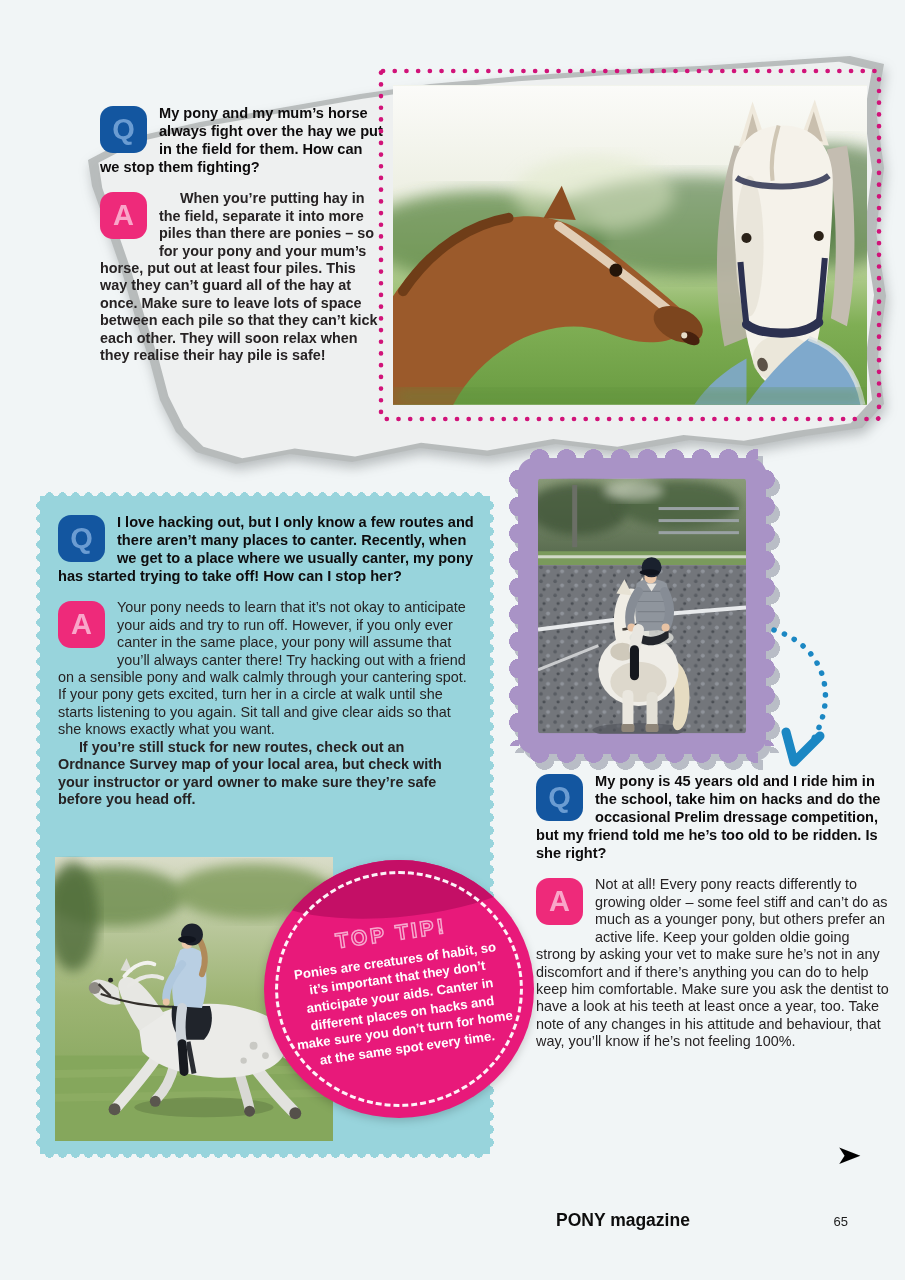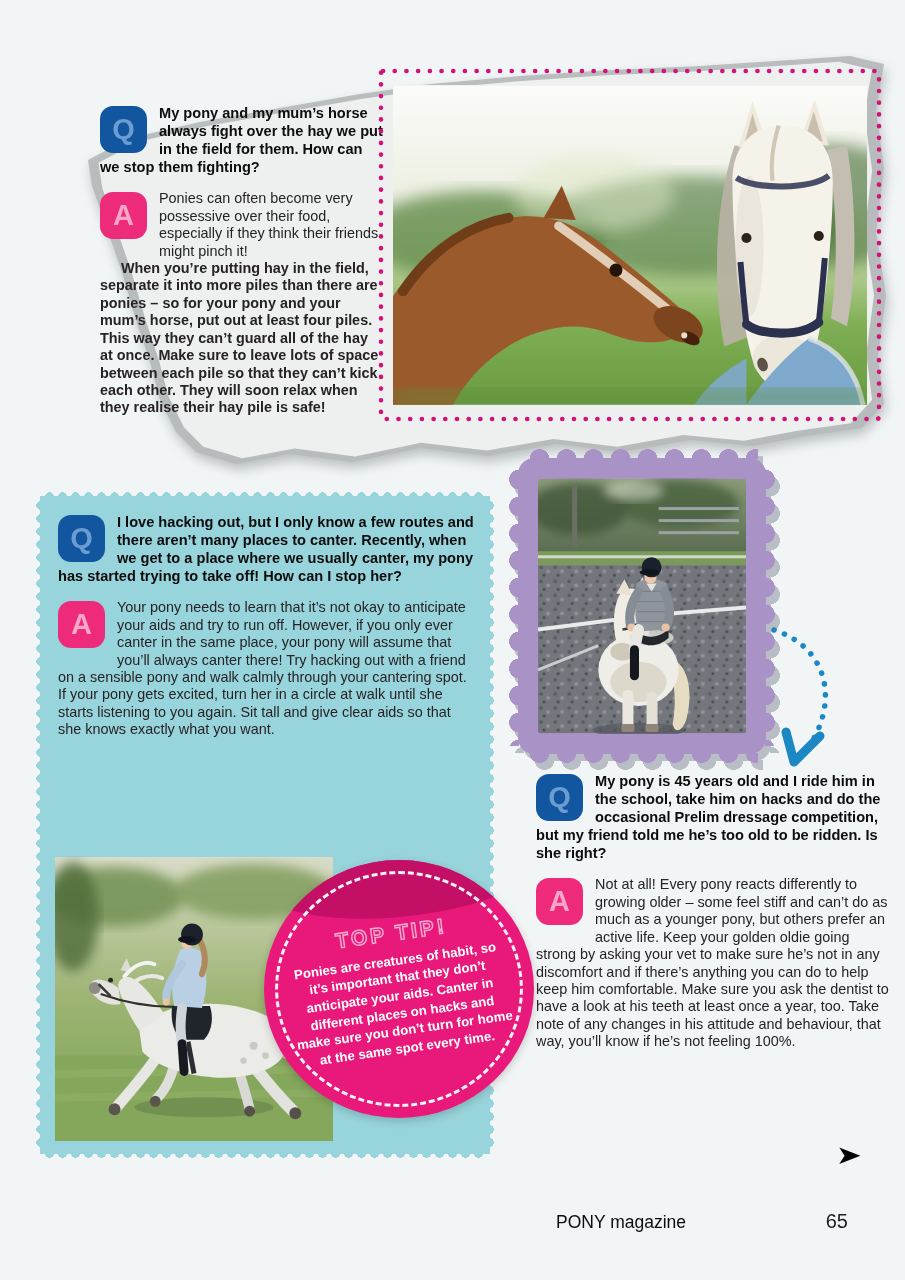--- a/index.html
+++ b/index.html
@@ -65,42 +65,42 @@
        background:#c40f66;transform:rotate(-7deg);}
   .tip-dash{position:absolute;inset:11px;border:3px dashed #ffffff;border-radius:50%;opacity:.95;}
   .tip-rot{position:absolute;inset:0;transform:rotate(-8deg);display:flex;flex-direction:column;
        align-items:center;justify-content:center;text-align:center;padding:30px 26px;box-sizing:border-box;}
   .tip-title{font-size:21px;font-weight:bold;letter-spacing:3px;color:#f6a8cd;
        -webkit-text-fill-color:transparent;-webkit-text-stroke:1.5px #f6a8cd;}
   .tip-body{margin-top:7px;font-size:13.2px;font-weight:bold;color:#ffffff;line-height:1.33;}
   
   .footer{position:absolute;left:556px;top:1210px;width:292px;display:flex;
        justify-content:space-between;align-items:baseline;}
-  .mag-name{font-weight:normal;font-size:17.5px;color:#0d0d0d;}
-  .page-no{font-size:20px;color:#1c1c1c;}
+  .mag-name{font-weight:bold;font-size:17.5px;color:#0d0d0d;}
+  .page-no{font-size:13px;color:#1c1c1c;}
   .next-arrow{position:absolute;left:838px;top:1140px;font-size:26px;color:#000;transform:scaleX(1.2);}
 </style>
 </head>
 <body>
 
 <div class="page">
 
   <svg class="torn-svg" width="880" height="450" viewBox="0 0 880 450">
     <polygon fill="#b6babb" opacity="0.95" points="68,120 110,98 180,82 260,68 340,54 410,44 500,36 590,30 680,26 770,20 830,16 864,24 856,70 864,128 856,192 866,256 858,316 864,364 842,388 786,396 732,406 670,400 602,412 536,404 468,416 400,408 332,422 270,414 216,424 176,412 156,392 140,360 130,322 116,280 102,232 84,180 72,146"></polygon>
     <polygon fill="#eef0f0" transform="translate(12.3 6.2) scale(0.972)" points="68,120 110,98 180,82 260,68 340,54 410,44 500,36 590,30 680,26 770,20 830,16 864,24 856,70 864,128 856,192 866,256 858,316 864,364 842,388 786,396 732,406 670,400 602,412 536,404 468,416 400,408 332,422 270,414 216,424 176,412 156,392 140,360 130,322 116,280 102,232 84,180 72,146"></polygon>
   </svg>
 
   <div class="qa qa1">
     <p class="question"><span class="q-icon">
           <span>Q</span>
         </span><span>My pony and my mum’s horse always fight over the hay we put in the field for them. How can we stop them fighting?</span></p>
     <div class="answer answer-block">
       <p><span class="a-icon">
             <span>A</span>
-          </span><span>Ponies can often become very possessive over their food, especially if they think their friends might pinch it!</span></p>
+          </span></p>
       <p>When you’re putting hay in the field, separate it into more piles than there are ponies – so for your pony and your mum’s horse, put out at least four piles. This way they can’t guard all of the hay at once. Make sure to leave lots of space between each pile so that they can’t kick each other. They will soon relax when they realise their hay pile is safe!</p>
     </div>
   </div>
 
   <div class="photo1-wrap">
     <svg class="dots" width="508" height="358" viewBox="0 0 508 358">
       <rect x="5" y="5" width="498" height="348" rx="2" fill="none" stroke="#d11379" stroke-width="4.6" stroke-linecap="round" stroke-dasharray="0.1 11.6"></rect>
     </svg>
     <div class="photo1">
       <svg width="474" height="320" viewBox="0 0 472 318">
@@ -163,20 +163,21 @@
       <div class="bl"></div>
       <div class="br"></div>
     <div class="qa qa2">
       <p class="question"><span class="q-icon">
             <span>Q</span>
           </span><span>I love hacking out, but I only know a few routes and there aren’t many places to canter. Recently, when we get to a place where we usually canter, my pony has started trying to take off! How can I stop her?</span></p>
       <div class="answer answer-block">
         <p><span class="a-icon">
               <span>A</span>
             </span><span>Your pony needs to learn that it’s not okay to anticipate your aids and try to run off. However, if you only ever canter in the same place, your pony will assume that you’ll always canter there! Try hacking out with a friend on a sensible pony and walk calmly through your cantering spot. If your pony gets excited, turn her in a circle at walk until she starts listening to you again. Sit tall and give clear aids so that she knows exactly what you want.</span></p>
+        <p>If you’re still stuck for new routes, check out an Ordnance Survey map of your local area, but check with your instructor or yard owner to make sure they’re safe before you head off.</p>
       </div>
     </div>
 
     <div class="photo3">
       <svg width="278" height="286" viewBox="0 0 280 286">
         <defs>
           <linearGradient id="g3" x1="0" y1="0" x2="0" y2="1">
             <stop offset="0" stop-color="#d9dcc8"></stop>
               <stop offset="0.25" stop-color="#b9c79b"></stop>
             <stop offset="0.5" stop-color="#9db473"></stop>

